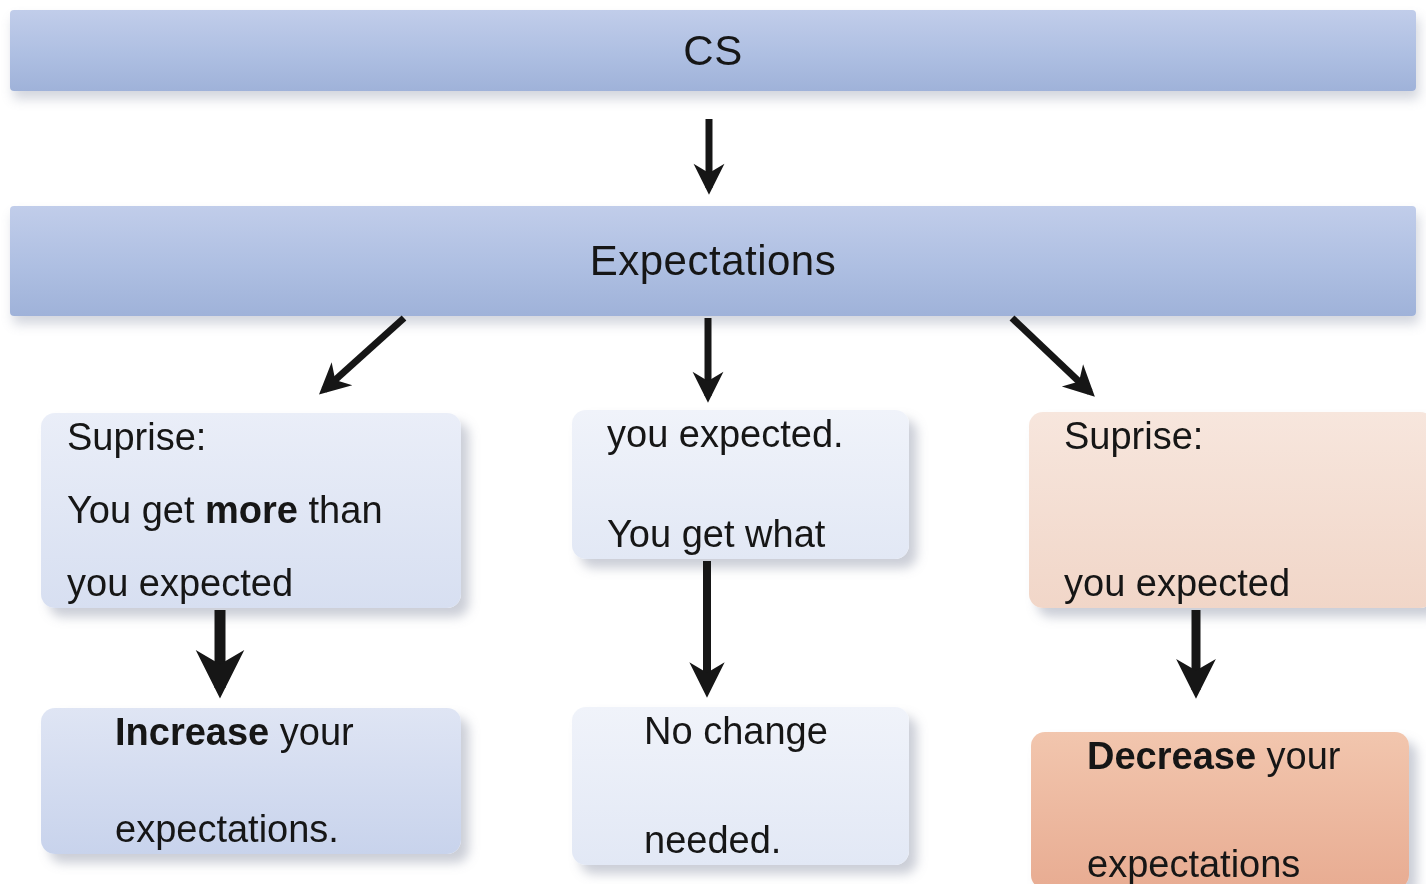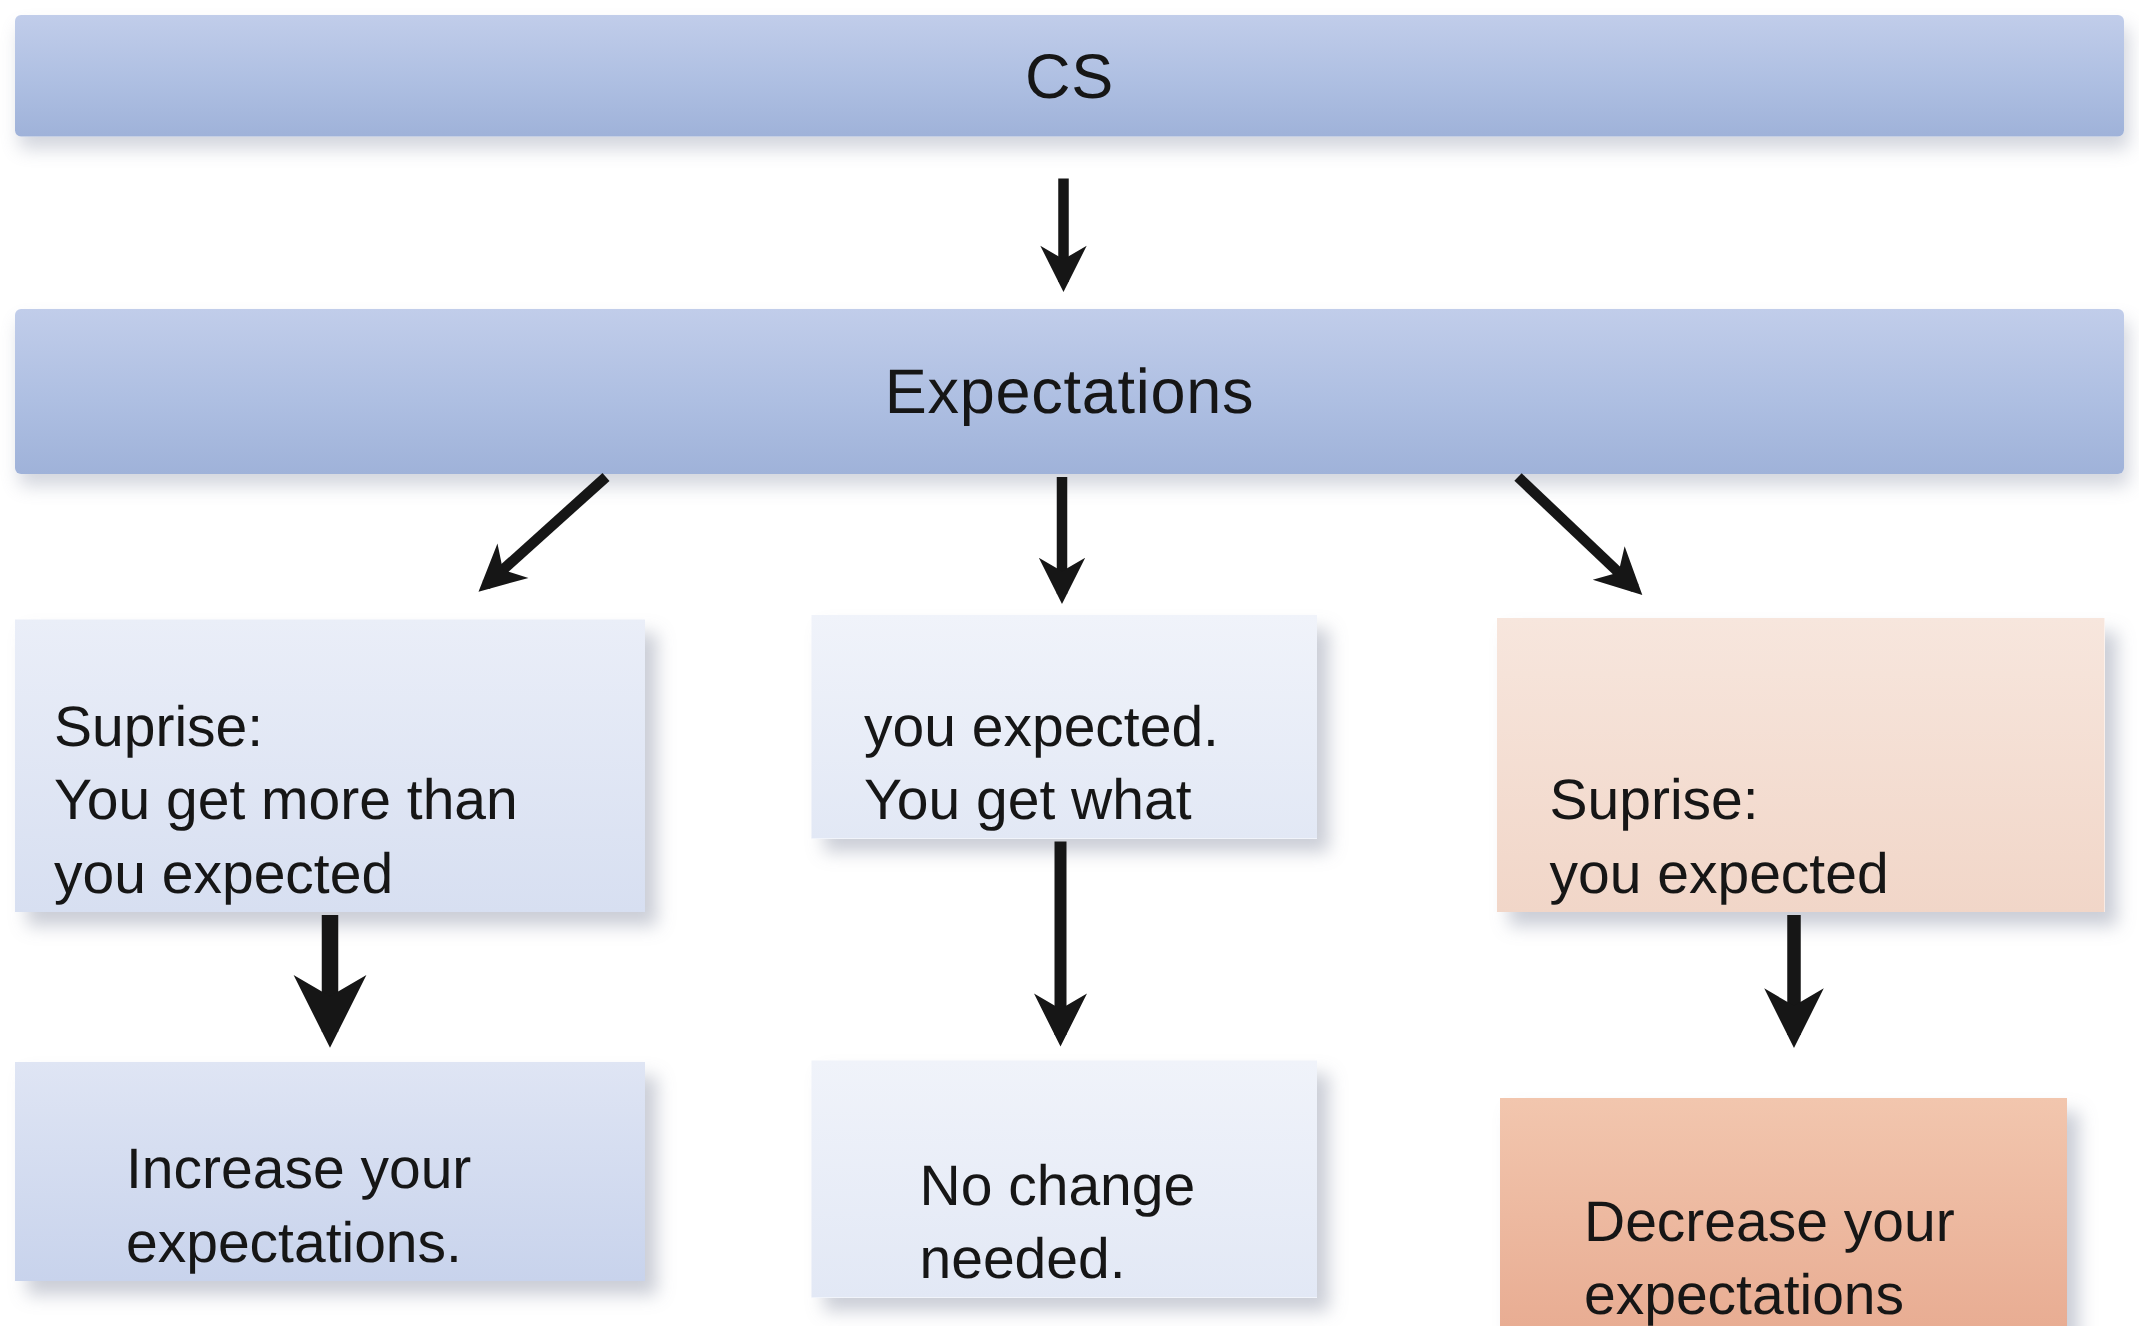--- a/index.html
+++ b/index.html
@@ -32,27 +32,28 @@
     box-shadow: 3px 8px 12px rgba(110,120,145,0.30);
   }
   .bar-cs { top: 10px; height: 81px; }
   .bar-expectations { top: 206px; height: 110px; }
 
   
   .box {
     position: absolute;
     display: flex;
     flex-direction: column;
-    justify-content: flex-end;
+    justify-content: space-between;
     font-size: 38px;
     line-height: 49px;
-    border-radius: 0;
+    border-radius: 14px;
     box-shadow: 8px 9px 11px rgba(105,115,140,0.35);
+    margin-left: 31px;
   }
-  .box b { font-weight: normal; }
+  .box b { font-weight: bold; }
 
   .box-surprise-more {
     left: 10px; top: 413px; width: 420px; height: 195px;
     padding-left: 26px; box-sizing: border-box;
     background: linear-gradient(180deg, var(--blue_soft_top), var(--blue_soft_bottom));
   }
   .box-got-expected {
     left: 541px; top: 410px; width: 337px; height: 149px;
     padding-left: 35px; box-sizing: border-box;
     background: linear-gradient(180deg, var(--pale_top), var(--pale_bottom));

